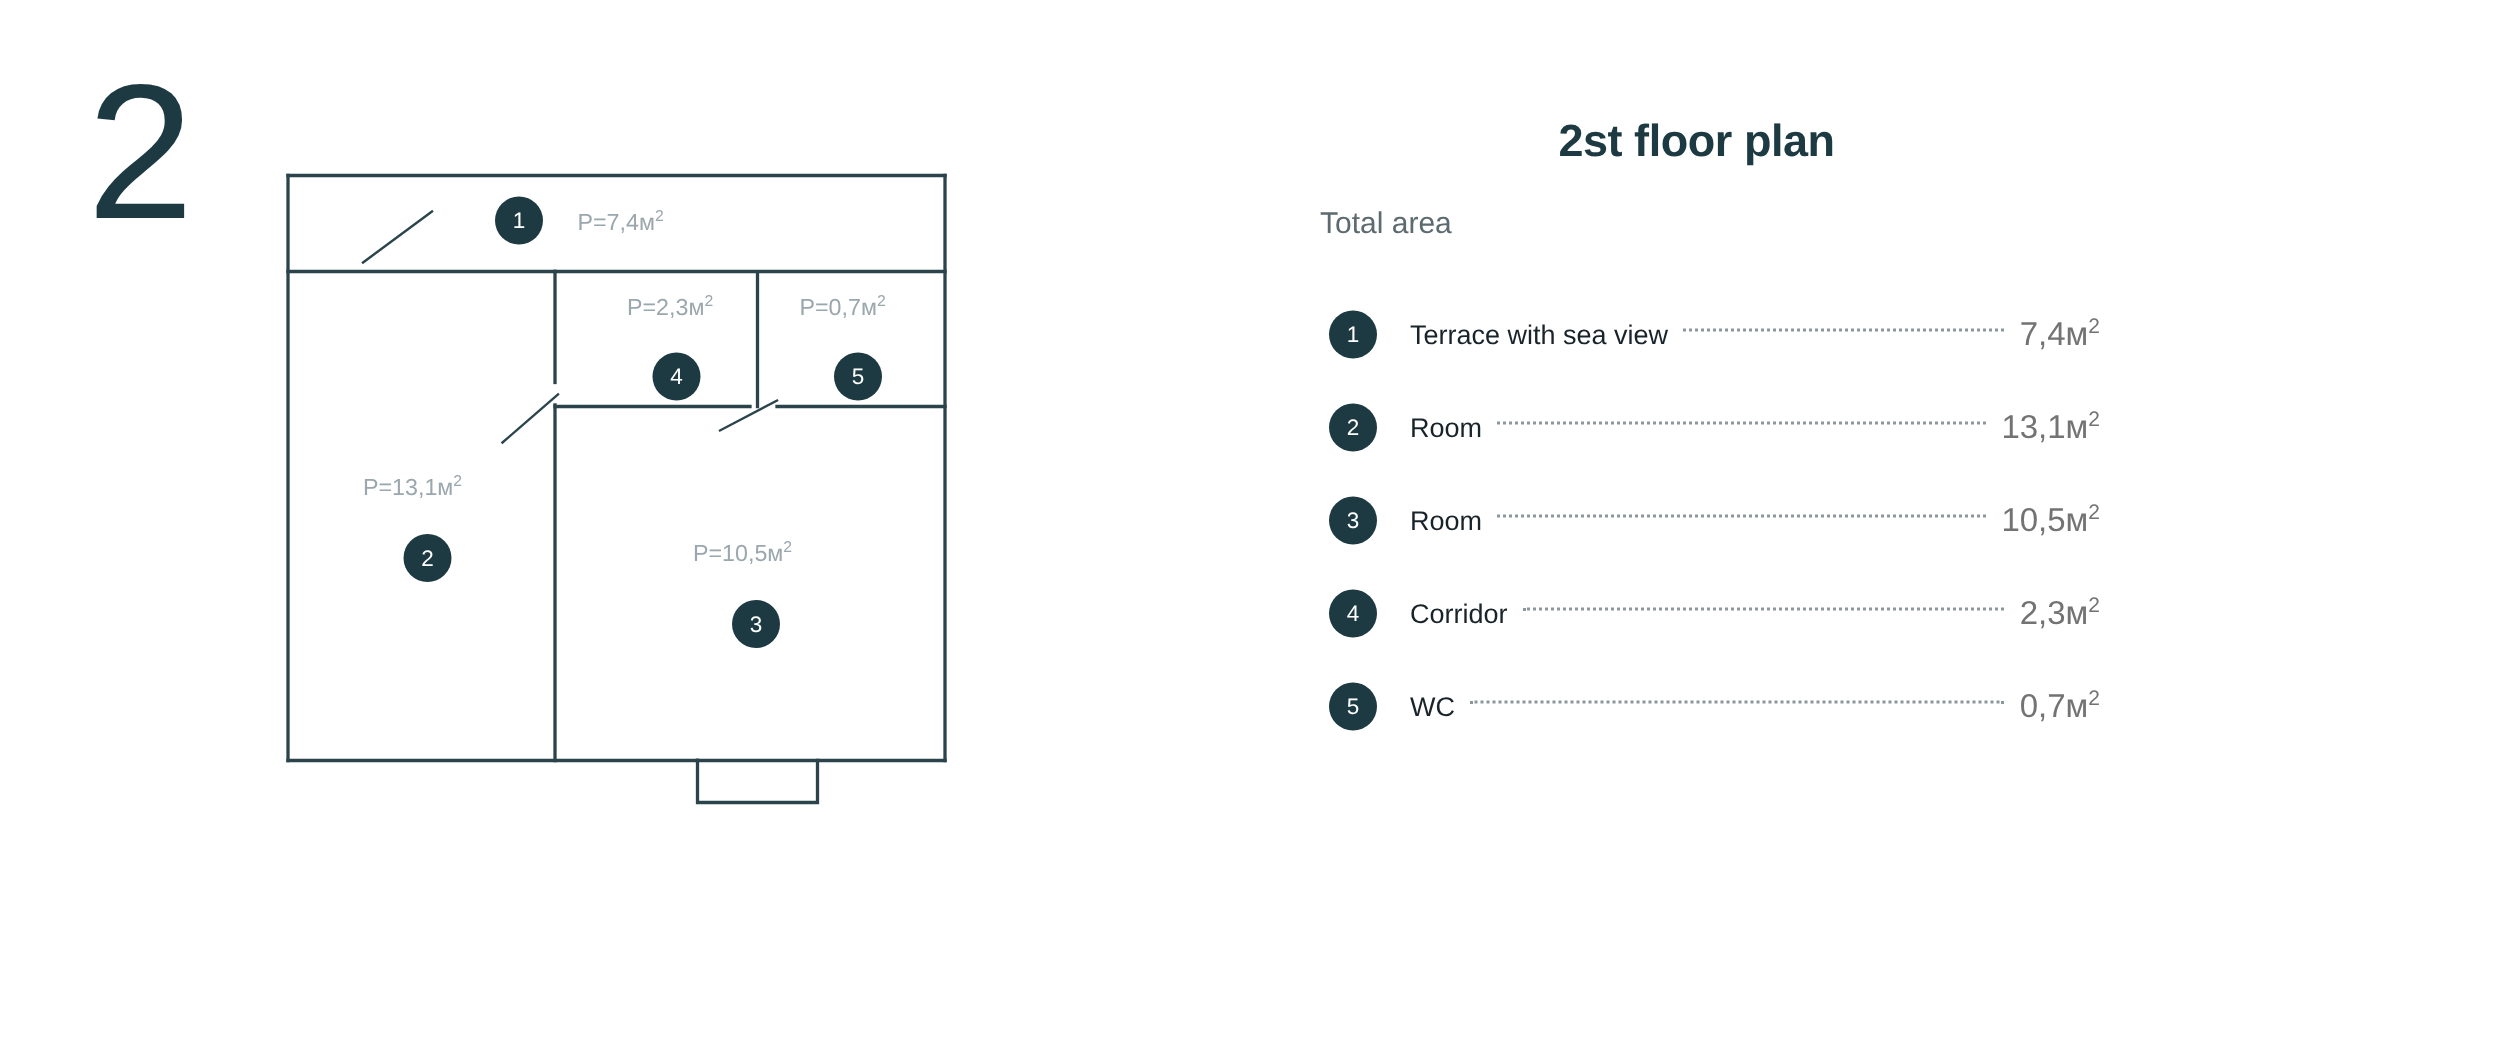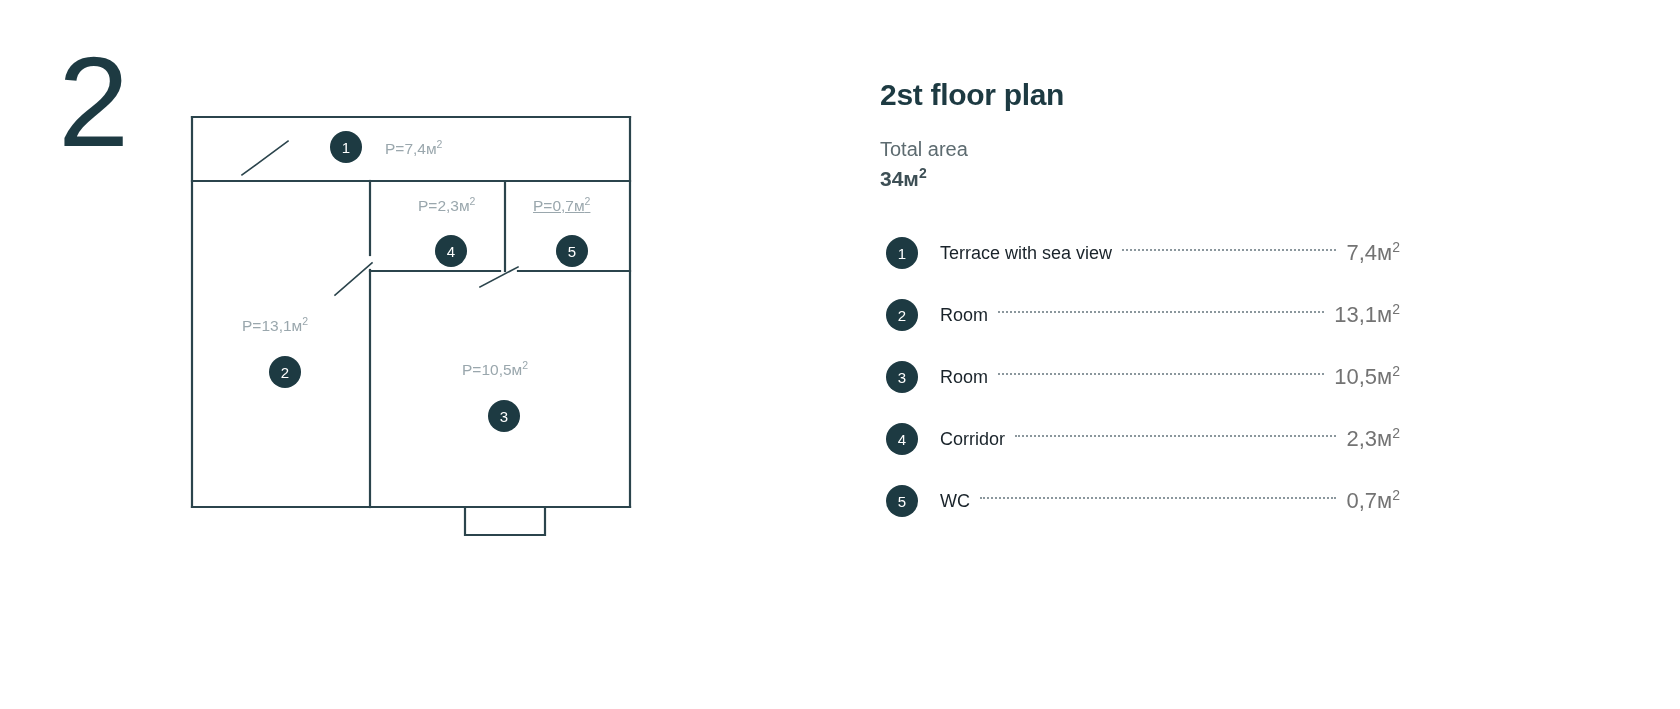--- a/index.html
+++ b/index.html
@@ -65,21 +65,21 @@
   }
 
   
   .info-panel {
     position: absolute;
     left: 880px;
     top: 78px;
     width: 520px;
   }
   .panel-title {
-    text-align: left;
+    text-align: center;
     font-size: 30px;
     font-weight: bold;
     color: #1d3a42;
     letter-spacing: -0.3px;
     padding-right: 18px;
   }
   .total-block {
     text-align: left;
     padding-right: 18px;
     margin-top: 26px;
@@ -182,21 +182,21 @@
         <path d="M 310 192 L 348 172" stroke-width="1.6"></path>
       </g>
     </svg>
 
     <div class="area-label" style="left:215px; top:43px;">
       <span>P=7,4м</span><sup>2</sup>
     </div>
     <div class="area-label" style="left:248px; top:100px;">
       <span>P=2,3м</span><sup>2</sup>
     </div>
-    <div class="area-label" style="left:363px; top:100px;text-decoration:underline;">
+    <div class="area-label" style="left:363px; top:100px;">
       <span>P=0,7м</span><sup>2</sup>
     </div>
     <div class="area-label" style="left:72px; top:220px;">
       <span>P=13,1м</span><sup>2</sup>
     </div>
     <div class="area-label" style="left:292px; top:264px;">
       <span>P=10,5м</span><sup>2</sup>
     </div>
 
     <div class="badge" style="left:160px; top:36px;">1</div>
@@ -205,23 +205,20 @@
     <div class="badge" style="left:99px; top:261px;">2</div>
     <div class="badge" style="left:318px; top:305px;">3</div>
   </div>
 
   <div class="info-panel">
 
     <div class="panel-title">2st floor plan</div>
 
     <div class="total-block">
       <div class="total-caption">Total area</div>
-      <div class="total-value">
-        <span>34м</span><sup>2</sup>
-      </div>
     </div>
 
     <div class="legend">
 
       <div class="legend-row">
         <div class="legend-badge">1</div>
         <div class="legend-name">Terrace with sea view</div>
         <div class="legend-dots"></div>
         <div class="legend-value">
           <span>7,4м</span><sup>2</sup>

